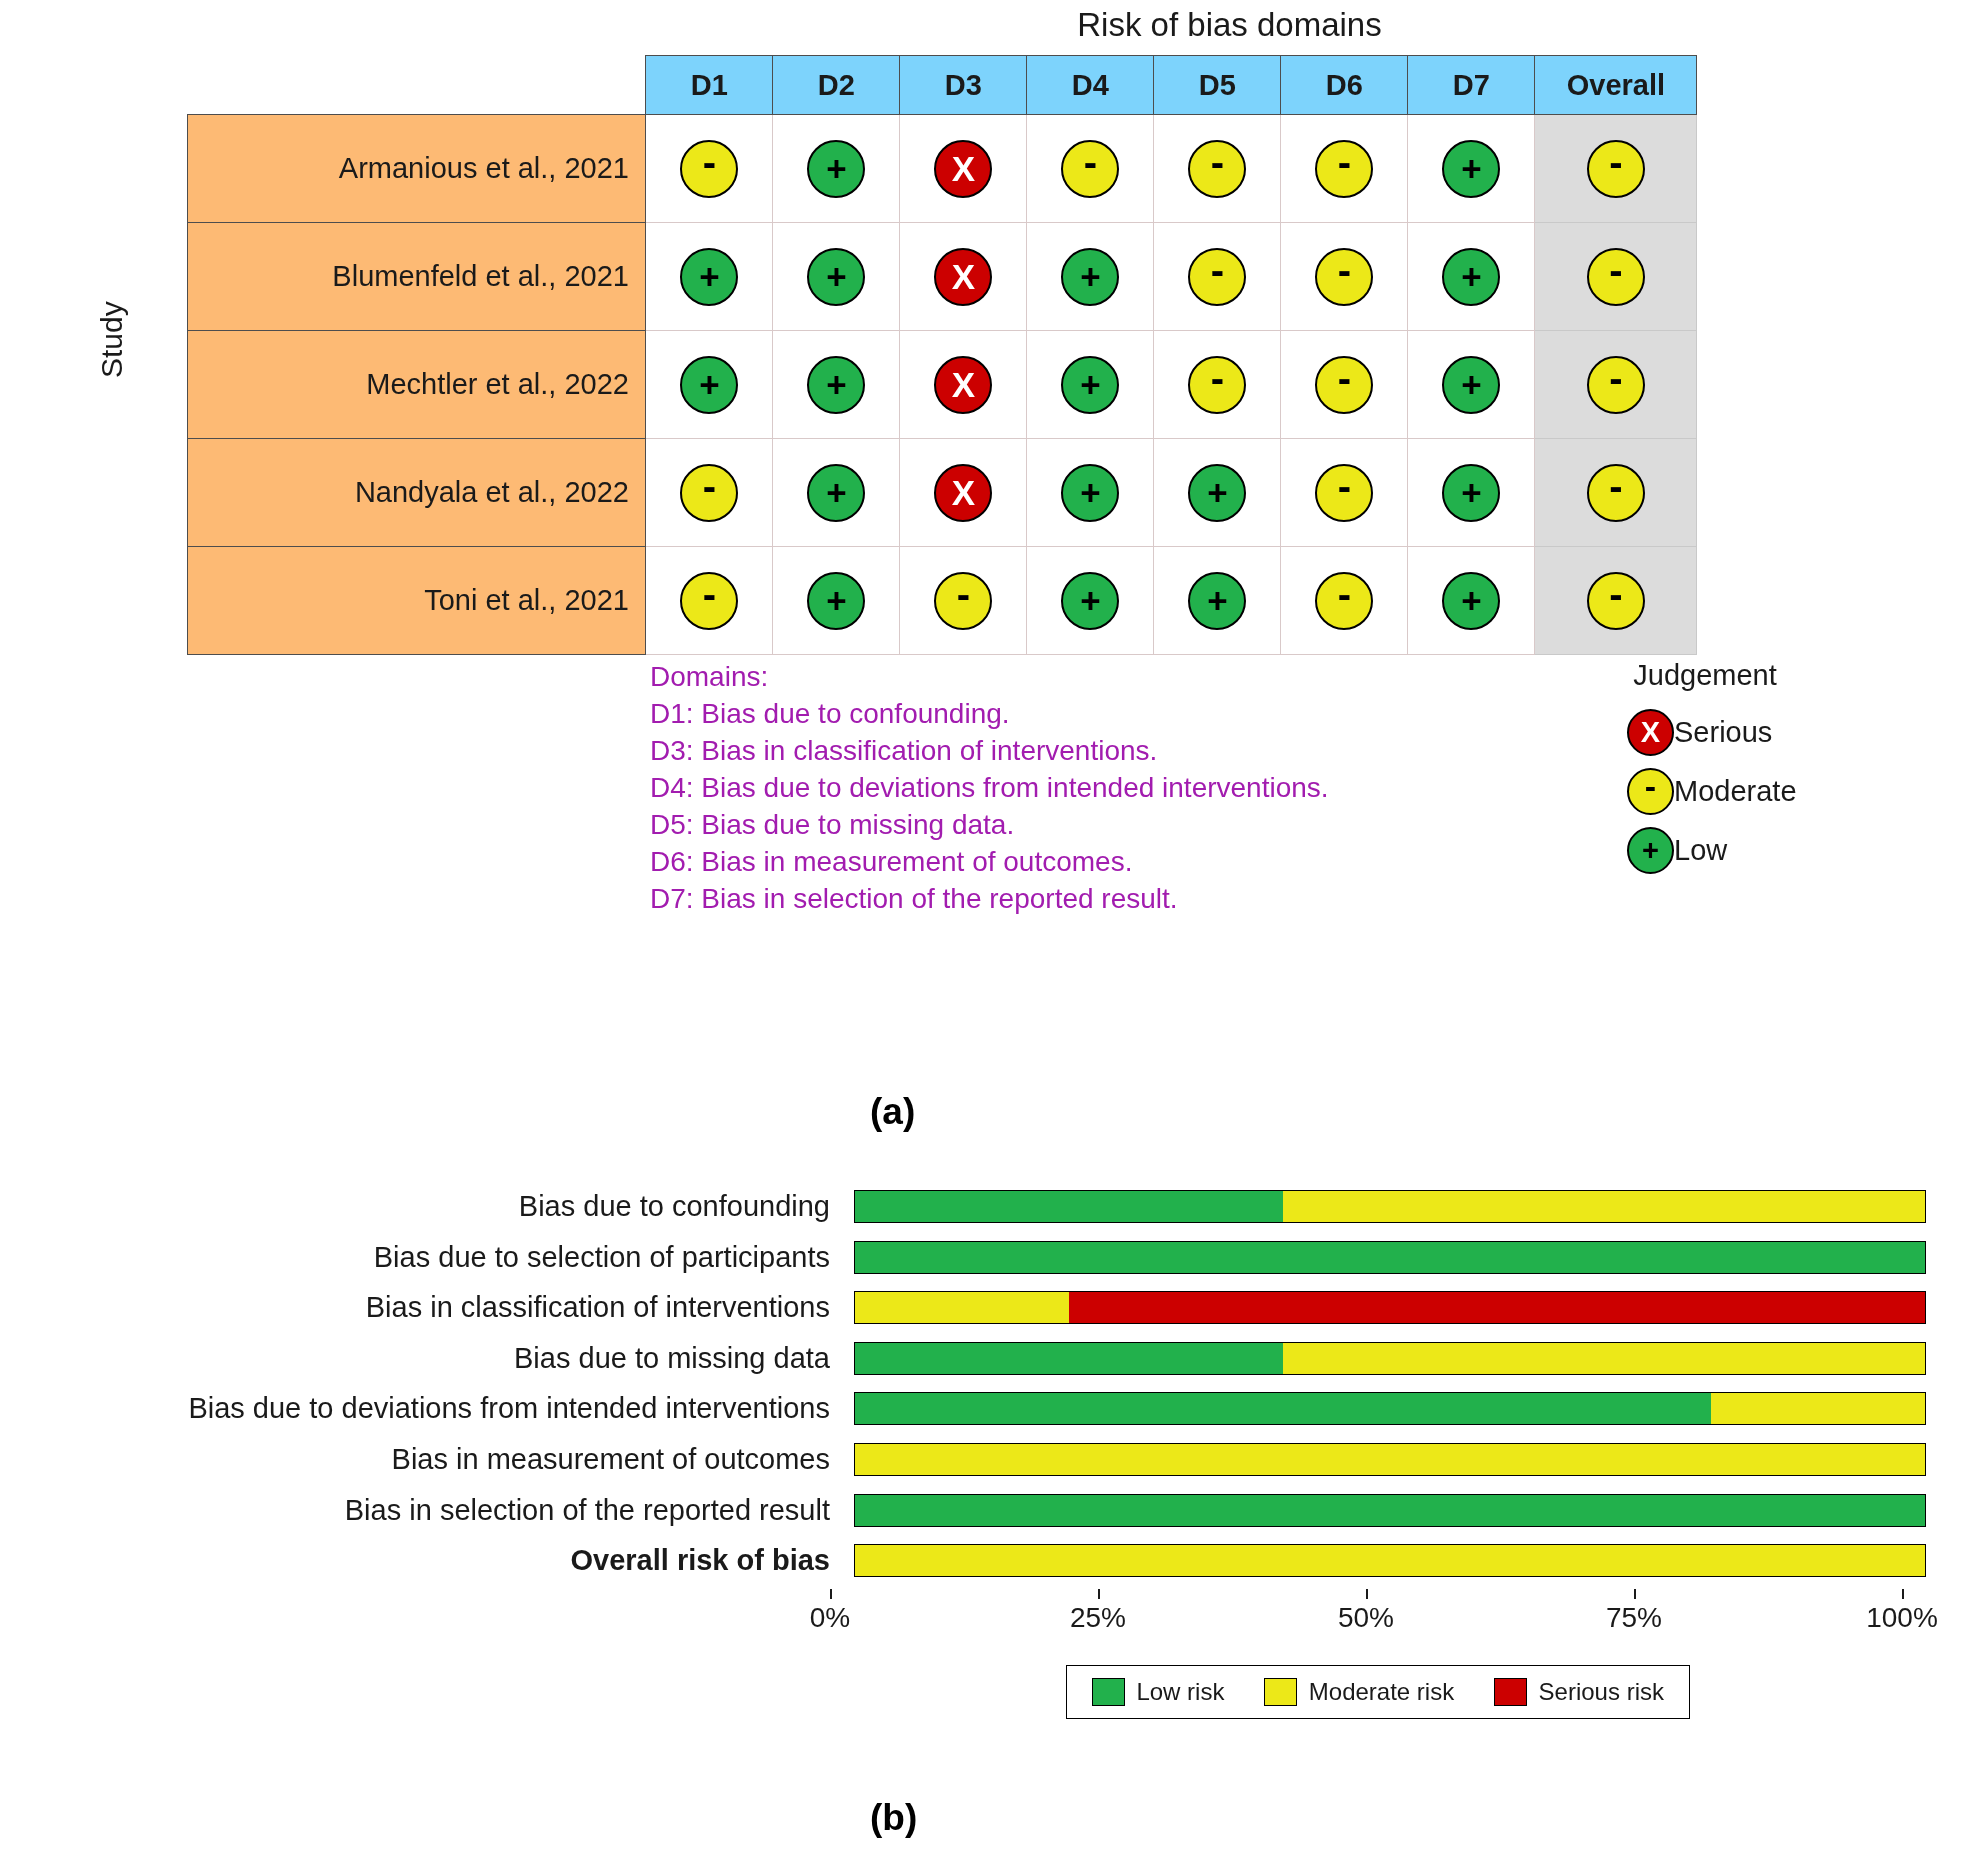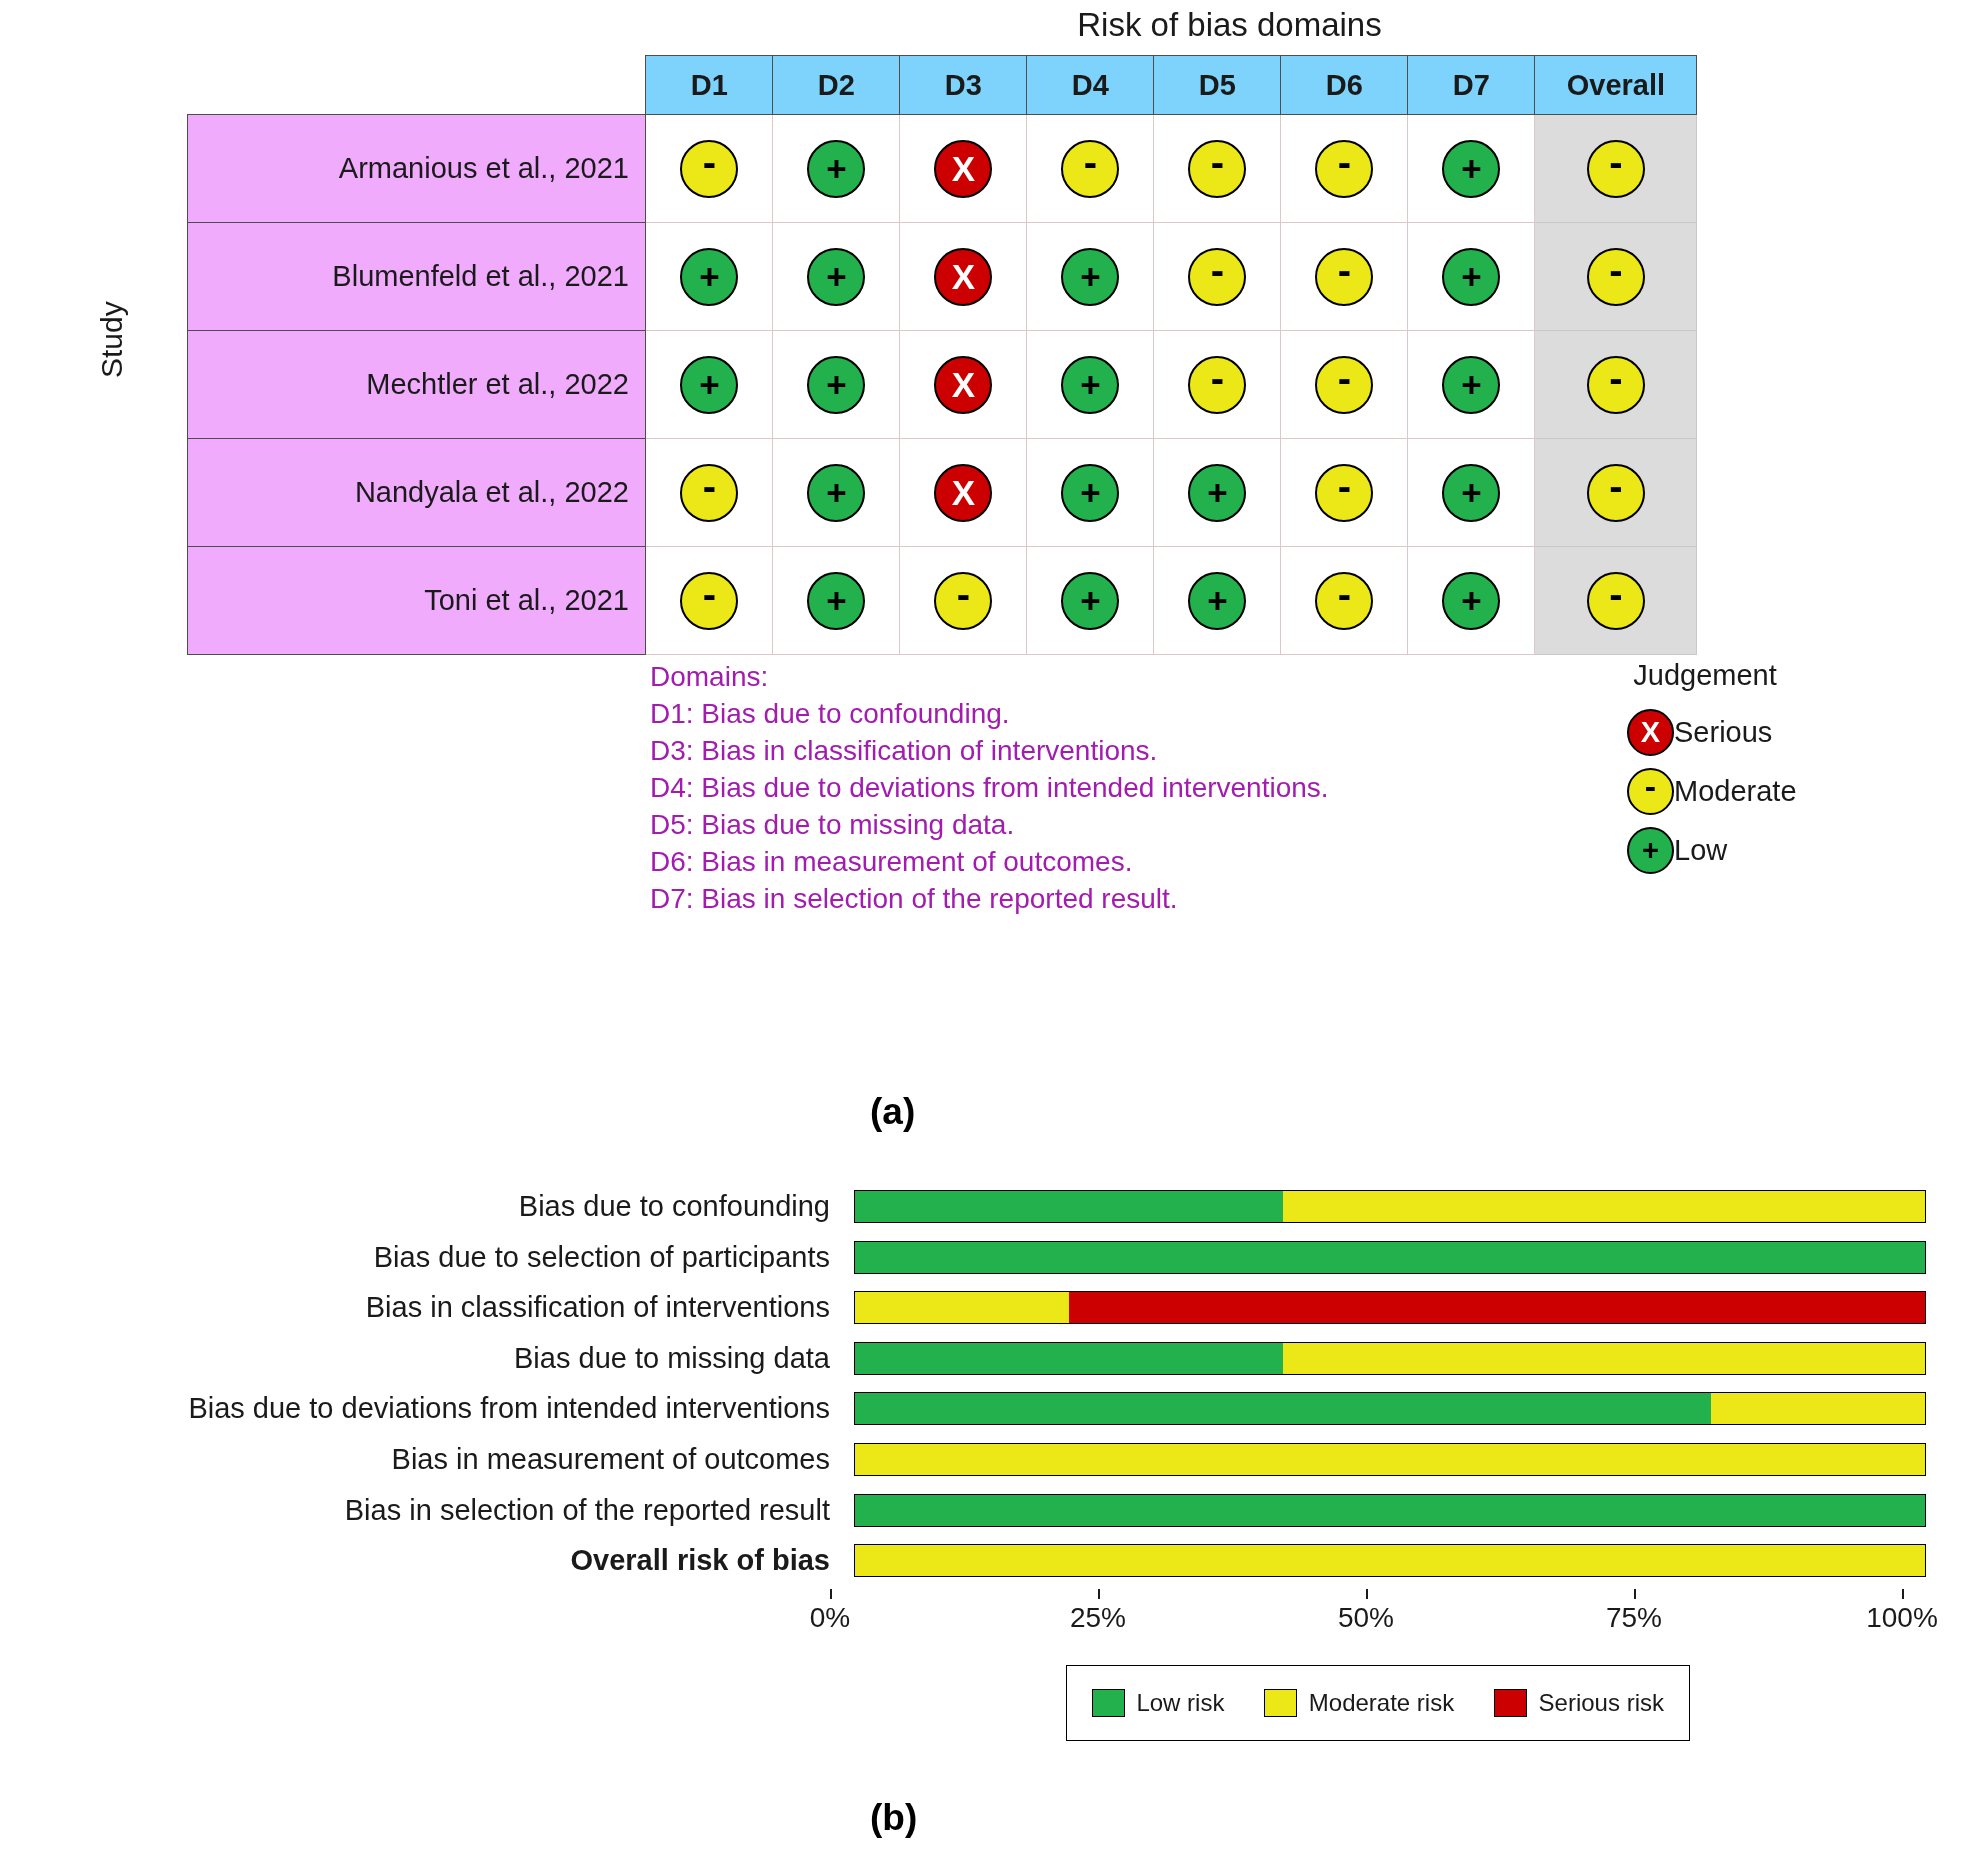--- a/index.html
+++ b/index.html
@@ -61,21 +61,21 @@
   }
   .hdr-blank {
     width: 441px;
     height: 58px;
     background: transparent;
     border: none;
   }
   .study-cell {
     width: 441px;
     height: 107px;
-    background: #f0abfc;
+    background: #fdba74;
     border: 1.9px solid #4d4d4d;
     text-align: right;
     padding-right: 16.4px !important;
     font-size: 29px;
     color: #1a1a1a;
     white-space: nowrap;
   }
   .jd-cell {
     width: 126px;
     height: 107px;
@@ -245,21 +245,21 @@
     white-space: nowrap;
   }
 
   
   #bar-legend {
     position: absolute;
     left: 1066px;
     top: 505px;
     border: 1.9px solid #000000;
     background: #ffffff;
-    padding: 23px 25px;
+    padding: 12px 25px;
     display: flex;
     align-items: center;
     gap: 40px;
   }
   .blegend-item {
     display: flex;
     align-items: center;
     gap: 11.4px;
   }
   .blegend-swatch {

